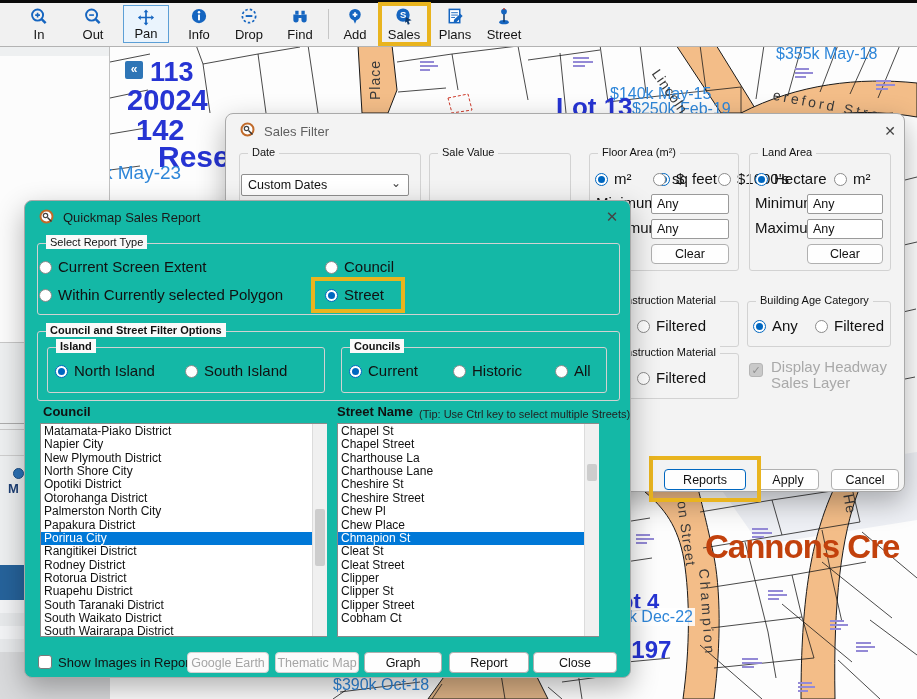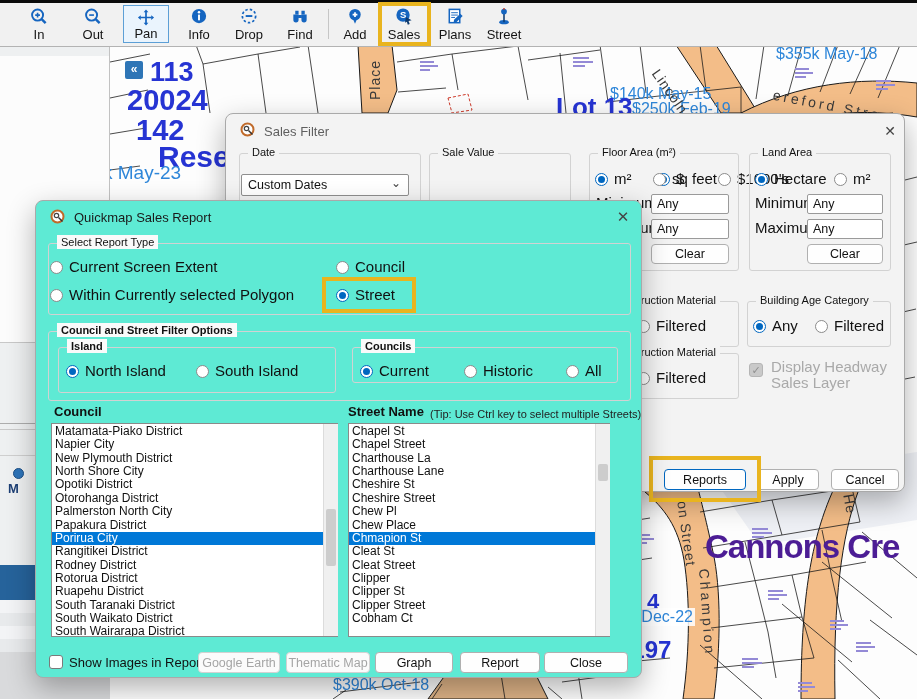--- a/index.html
+++ b/index.html
@@ -14,31 +14,31 @@
   .titem .tlabel{font-size:13px;line-height:13px;color:#141414}
   .titem.active{border:1px solid #5c9fd6;background:#eaf4fd}
   .tsep{position:absolute;top:6px;width:1px;height:30px;background:#c6c6c6}
   .gold{position:absolute;border:4px solid #e9b41e;box-sizing:border-box;pointer-events:none;z-index:40}
   
   .mlab{position:absolute;white-space:nowrap;pointer-events:none}
   .blot{font-weight:bold;color:#2634d3}
   .bprice{color:#2e86d9}
   .chip{background:rgba(255,255,255,.85);padding:0 2px}
   .street{color:#3a3a3a;font-size:14px;letter-spacing:1px}
-  .suburb{font-weight:bold;color:#4c1d95;font-size:33px;letter-spacing:-1px}
+  .suburb{font-weight:bold;color:#c2410c;font-size:33px;letter-spacing:-1px}
   .plabel{position:absolute;pointer-events:none}
   .plabel i{display:block;height:2px;background:#948ad6;margin-bottom:2px}
   
   #sidebar{left:0;top:45px;width:110px;height:654px;background:#eef0f1;border-right:1px solid #c2c2c2;box-sizing:border-box}
   .sline{position:absolute;left:0;width:110px;height:1px;background:#adadad}
   
   .dialog{position:absolute;border:1px solid #a9a9a9;border-radius:8px;
     box-shadow:0 10px 28px rgba(0,0,0,.30);box-sizing:border-box}
   #salesFilter{left:225px;top:113px;width:680px;height:379px;background:#f3f3f3;z-index:20}
-  #reportDlg{left:35px;top:200px;width:607px;height:478px;background:#5eead4;z-index:30}
+  #reportDlg{left:24px;top:200px;width:607px;height:478px;background:#14b8a6;z-index:30}
   .dtitle{position:absolute;font-size:13px}
   .dclose{position:absolute;font-size:14px;color:#444;width:18px;height:18px;text-align:center;line-height:18px;cursor:default}
   .grp{position:absolute;border:1px solid #d2d2d2;border-radius:3px;box-sizing:border-box}
   .glabel{position:absolute;top:-9px;left:8px;padding:0 4px;font-size:11px;line-height:14px;white-space:nowrap}
   .glabel.b{font-weight:bold}
   .bgf{background:#f3f3f3}.bgr{background:#fafafa}
   .radio{position:absolute;width:13px;height:13px;border-radius:50%;border:1px solid #8b8b8b;background:#fff;box-sizing:border-box}
   .radio.sel{border:1.5px solid #0067c0}
   .radio.sel::after{content:'';position:absolute;left:2px;top:2px;right:2px;bottom:2px;border-radius:50%;background:#0067c0}
   .rlab{position:absolute;font-size:15px;white-space:nowrap;line-height:14px}
@@ -374,21 +374,21 @@
     <div class="grp" style="left:12px;top:130px;width:583px;height:70px">
       <span class="glabel b bgr">Council and Street Filter Options</span>
     </div>
     <div class="grp" style="left:22px;top:146px;width:278px;height:46px">
       <span class="glabel b bgr">Island</span>
     </div>
     <span class="radio sel" style="left:30px;top:164px"></span>
     <span class="rlab" style="left:49px;top:163px">North Island</span>
     <span class="radio" style="left:160px;top:164px"></span>
     <span class="rlab" style="left:179px;top:163px">South Island</span>
-    <div class="grp" style="left:316px;top:146px;width:266px;height:36px">
+    <div class="grp" style="left:316px;top:146px;width:266px;height:46px">
       <span class="glabel b bgr">Councils</span>
     </div>
     <span class="radio sel" style="left:324px;top:164px"></span>
     <span class="rlab" style="left:343px;top:163px">Current</span>
     <span class="radio" style="left:428px;top:164px"></span>
     <span class="rlab" style="left:447px;top:163px">Historic</span>
     <span class="radio" style="left:530px;top:164px"></span>
     <span class="rlab" style="left:549px;top:163px">All</span>
 
     <div class="rlab b" style="left:18px;top:204px;font-weight:bold;font-size:13px">Council</div>

